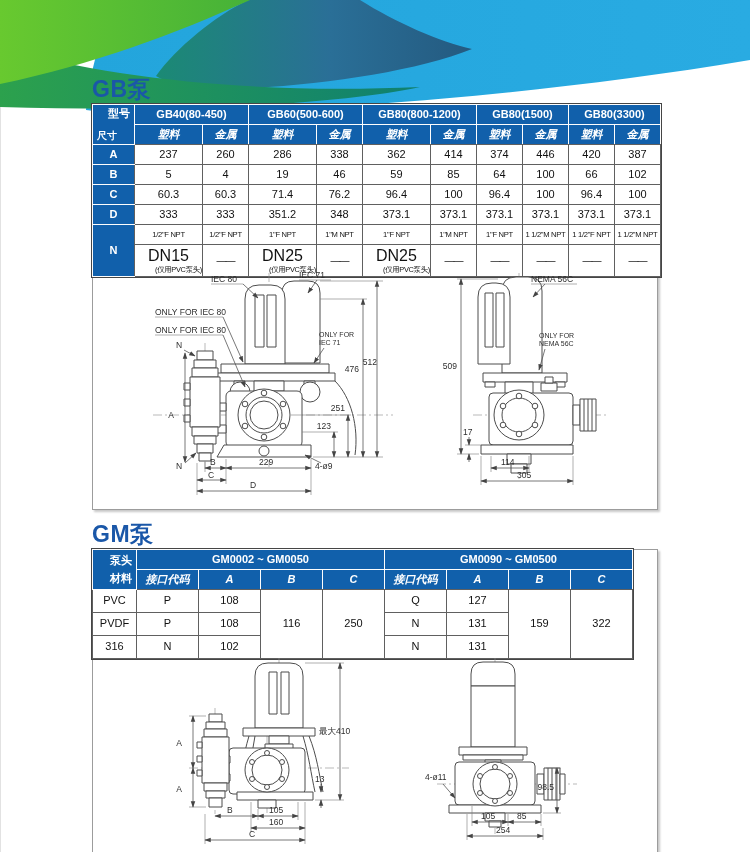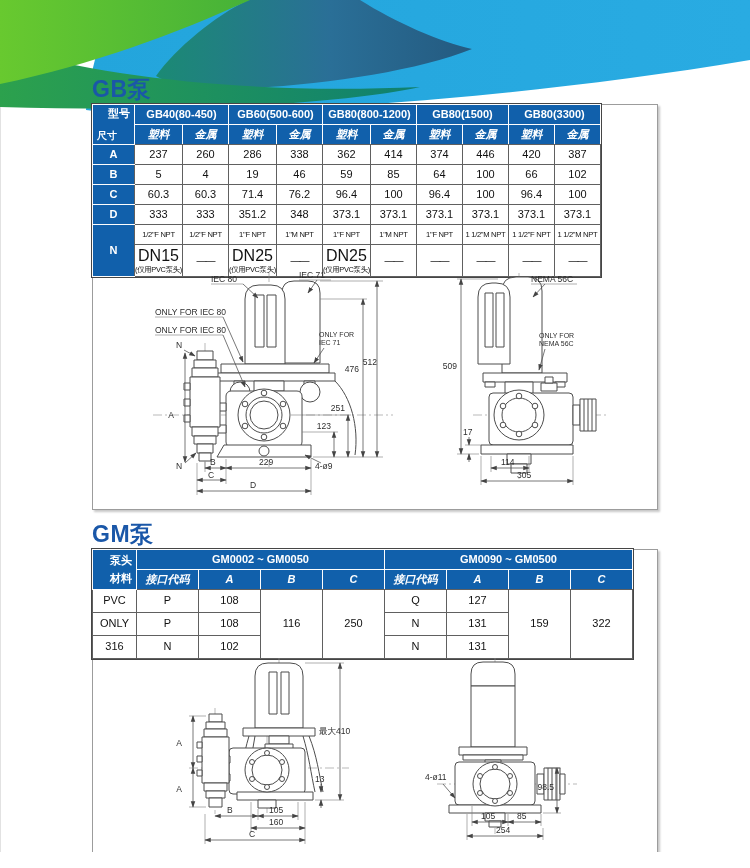--- a/index.html
+++ b/index.html
@@ -22,21 +22,21 @@
   .spec td.hd{background:#1160ab;color:#fff;border:1px solid #fdfdfd;font-weight:bold;}
   .spec td.hdb{border-bottom-color:#606060;font-style:italic;}
   .spec td.lb{border-right-color:#606060;}
   td.corner{position:relative;background:linear-gradient(to bottom right,#1160ab 48.6%,#fff 48.6%,#fff 51.4%,#1160ab 51.4%);}
   .c-tr{position:absolute;top:3px;right:4px;font-size:11px;}
   .c-bl{position:absolute;bottom:3px;left:4px;font-size:10px;}
   td.corner2 div{line-height:1.55;padding-left:13px;}
   td.npt{font-size:7.6px;letter-spacing:-.3px;}
   tr.rdn td{height:31px;}
   .dnc{font-size:16px;}
-  .dnn{font-size:7.4px;margin-top:1px;letter-spacing:-.3px;}
+  .dnn{font-size:7.4px;margin-top:1px;letter-spacing:-.3px;padding-left:20px;}
   .dash{font-size:10px;letter-spacing:-1px;color:#222;}
   #gm-table tr.gbody td{height:22px;}
   svg.draw{position:absolute;z-index:2;}
   #gb-draw{left:93px;top:269px;}
   #gm-draw{left:93px;top:656px;}
   .ln{fill:none;stroke:#4d4d4d;stroke-width:1;stroke-linejoin:round;}
   .lnf{fill:#fff;stroke:#4d4d4d;stroke-width:1;stroke-linejoin:round;}
   .cl{stroke:#8a8a8a;stroke-width:.6;stroke-dasharray:9 3 2 3;fill:none;}
   .ext{stroke:#7a7a7a;stroke-width:.6;}
   .dim{stroke:#555;stroke-width:.8;fill:none;}
@@ -387,21 +387,21 @@
       <td>P</td>
       <td>108</td>
       <td rowspan="3">116</td>
       <td rowspan="3">250</td>
       <td>Q</td>
       <td>127</td>
       <td rowspan="3">159</td>
       <td rowspan="3">322</td>
     </tr>
     <tr class="gbody">
-      <td>ONLY</td>
+      <td>PVDF</td>
       <td>P</td>
       <td>108</td>
       <td>N</td>
       <td>131</td>
     </tr>
     <tr class="gbody">
       <td>316</td>
       <td>N</td>
       <td>102</td>
       <td>N</td>

